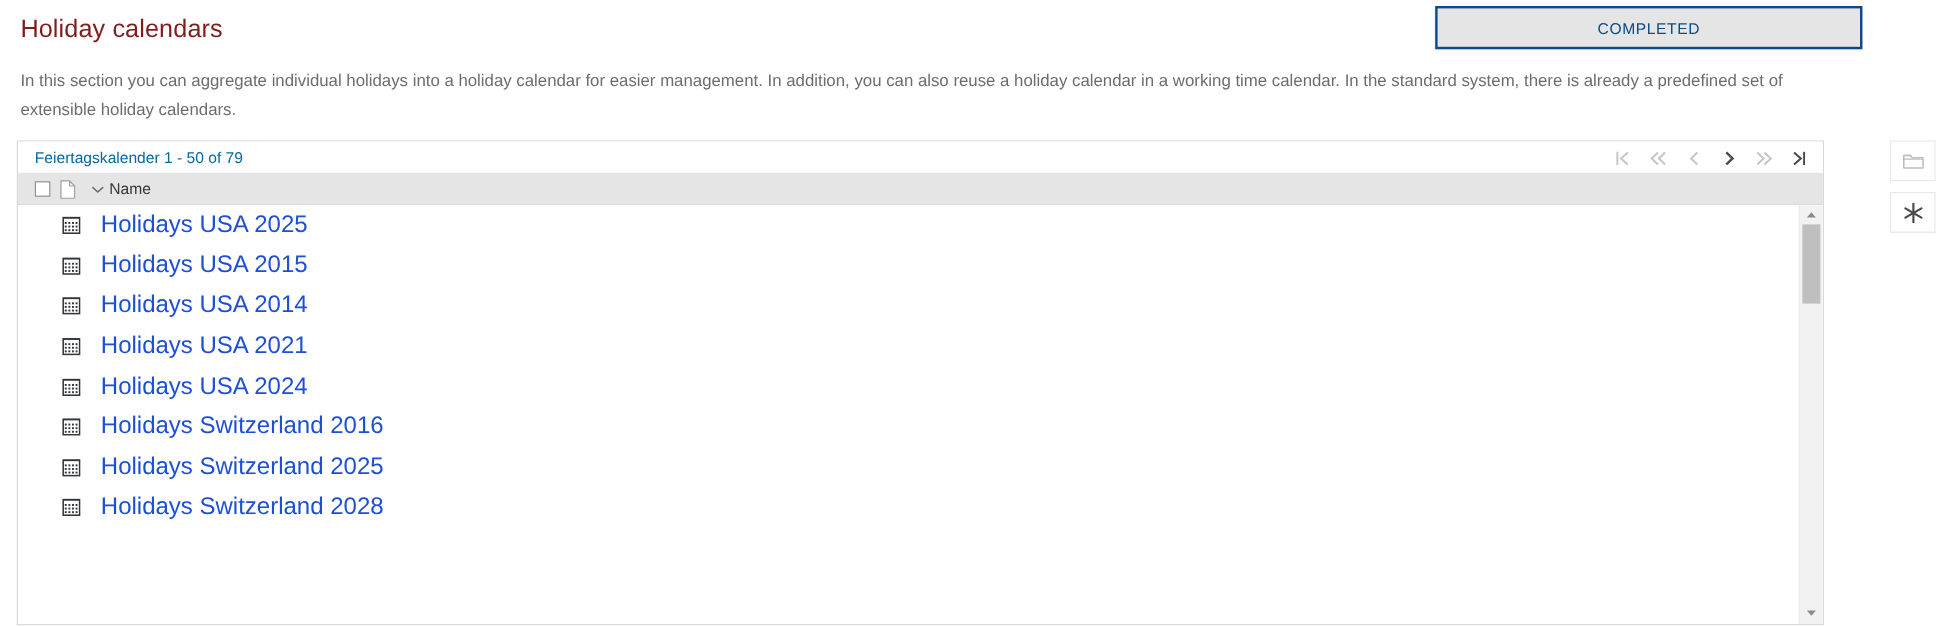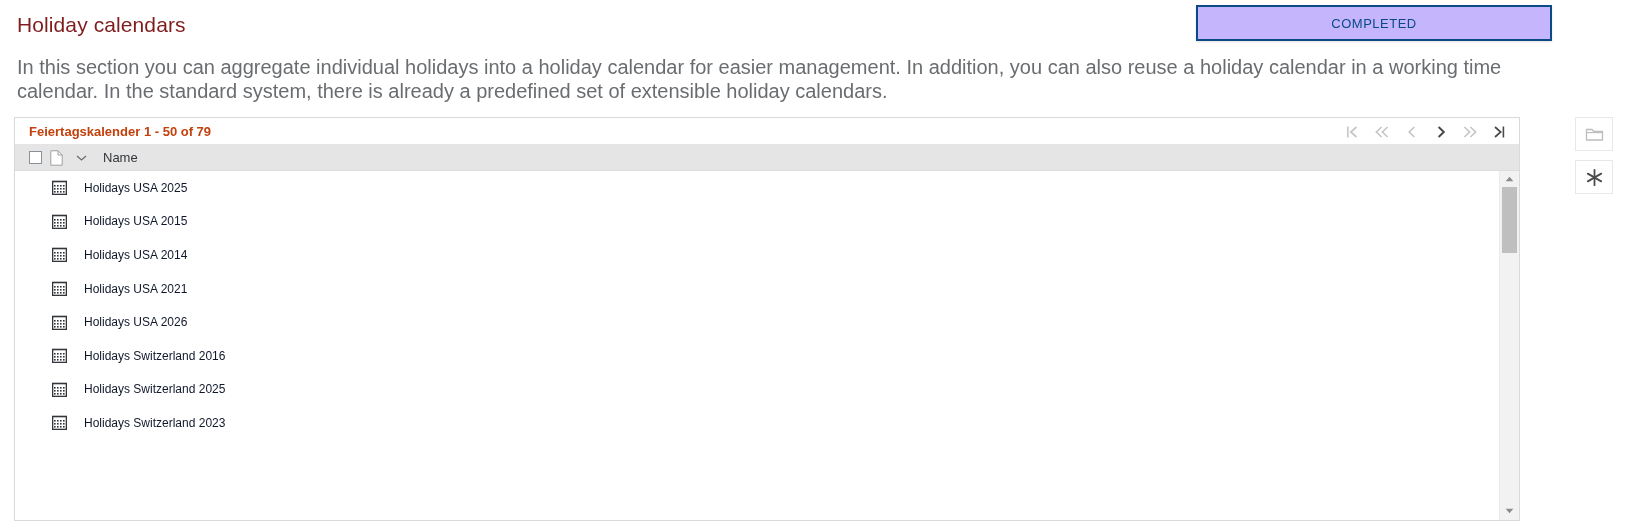--- a/index.html
+++ b/index.html
@@ -39,38 +39,38 @@
     margin: 0;
   }
   .status-button {
     position: absolute;
     top: 5px;
     left: 1196px;
     width: 356px;
     height: 36px;
     box-sizing: border-box;
     border: 2px solid #0a4a87;
-    background: #c4b5fd;
+    background: #e5e5e5;
     color: #0a4a87;
     font-size: 13px;
     font-family: "Liberation Sans", sans-serif;
     letter-spacing: 0.5px;
     display: flex;
     align-items: center;
     justify-content: center;
     cursor: pointer;
     box-shadow: 0 1px 2px rgba(0,0,0,0.12);
     padding: 0;
   }
 
   
   .description {
     margin: 9px 0 0 17px;
     width: 1510px;
-    font-size: 20px;
+    font-size: 14px;
     line-height: 24px;
     color: #6a6d70;
   }
 
   
   .table-area {
     position: relative;
     margin: 14px 0 0 14px;
     width: 1506px;
     height: 404px;
@@ -83,22 +83,22 @@
     position: relative;
     height: 27px;
     box-sizing: border-box;
     border-bottom: 1px solid #e5e5e5;
     background: #ffffff;
     display: flex;
     align-items: center;
   }
   .table-title {
     font-size: 13px;
-    font-weight: bold;
-    color: #c2410c;
+    font-weight: normal;
+    color: #0369a1;
     padding-left: 14px;
     white-space: nowrap;
   }
   .pager {
     position: absolute;
     right: 6px;
     top: 0;
     height: 27px;
     display: flex;
     align-items: center;
@@ -143,21 +143,21 @@
   }
   .hdr-sort {
     margin-left: 13px;
     display: flex;
     align-items: center;
     flex: 0 0 auto;
   }
   .hdr-name {
     font-size: 13px;
     color: #32363a;
-    margin-left: 16px;
+    margin-left: 4px;
     white-space: nowrap;
   }
 
   
   .list-wrap {
     position: relative;
     height: 349px;
     overflow: hidden;
     background: #ffffff;
   }
@@ -175,22 +175,22 @@
   }
   .row-icon {
     width: 16px;
     margin-left: 36px;
     flex: 0 0 auto;
     display: flex;
     align-items: center;
     justify-content: center;
   }
   .row-label {
-    font-size: 12px;
-    color: #0f172a;
+    font-size: 20px;
+    color: #1d4ed8;
     margin-left: 17px;
     white-space: nowrap;
   }
 
   
   .vscroll {
     position: absolute;
     top: 0;
     right: 0;
     width: 20px;
@@ -417,21 +417,21 @@
               <rect x="2" y="8" width="1.6" height="1.6" fill="#32363a"></rect>
                 <rect x="5" y="8" width="1.6" height="1.6" fill="#32363a"></rect>
                 <rect x="8" y="8" width="1.6" height="1.6" fill="#32363a"></rect>
                 <rect x="11" y="8" width="1.6" height="1.6" fill="#32363a"></rect>
               <rect x="2" y="11" width="1.6" height="1.6" fill="#32363a"></rect>
                 <rect x="5" y="11" width="1.6" height="1.6" fill="#32363a"></rect>
                 <rect x="8" y="11" width="1.6" height="1.6" fill="#32363a"></rect>
                 <rect x="11" y="11" width="1.6" height="1.6" fill="#32363a"></rect>
             </svg>
           </span>
-          <span class="row-label">Holidays USA 2026</span>
+          <span class="row-label">Holidays USA 2024</span>
         </div>
 
 
         <div class="list-row">
           <span class="row-icon">
             <svg width="15" height="15" viewBox="0 0 15 15">
               <rect x="0.5" y="1.5" width="14" height="13" fill="none" stroke="#32363a" stroke-width="1.6"></rect>
               <rect x="2" y="5" width="1.6" height="1.6" fill="#32363a"></rect>
                 <rect x="5" y="5" width="1.6" height="1.6" fill="#32363a"></rect>
                 <rect x="8" y="5" width="1.6" height="1.6" fill="#32363a"></rect>
@@ -481,21 +481,21 @@
               <rect x="2" y="8" width="1.6" height="1.6" fill="#32363a"></rect>
                 <rect x="5" y="8" width="1.6" height="1.6" fill="#32363a"></rect>
                 <rect x="8" y="8" width="1.6" height="1.6" fill="#32363a"></rect>
                 <rect x="11" y="8" width="1.6" height="1.6" fill="#32363a"></rect>
               <rect x="2" y="11" width="1.6" height="1.6" fill="#32363a"></rect>
                 <rect x="5" y="11" width="1.6" height="1.6" fill="#32363a"></rect>
                 <rect x="8" y="11" width="1.6" height="1.6" fill="#32363a"></rect>
                 <rect x="11" y="11" width="1.6" height="1.6" fill="#32363a"></rect>
             </svg>
           </span>
-          <span class="row-label">Holidays Switzerland 2023</span>
+          <span class="row-label">Holidays Switzerland 2028</span>
         </div>
 
       </div>
 
       <div class="vscroll">
         <div class="vscroll-arrow up">
           <svg width="9" height="6" viewBox="0 0 9 6">
             <path d="M4.5 0.8 L8.3 5.2 H0.7 Z" fill="#8a8a8a"></path>
           </svg>
         </div>

